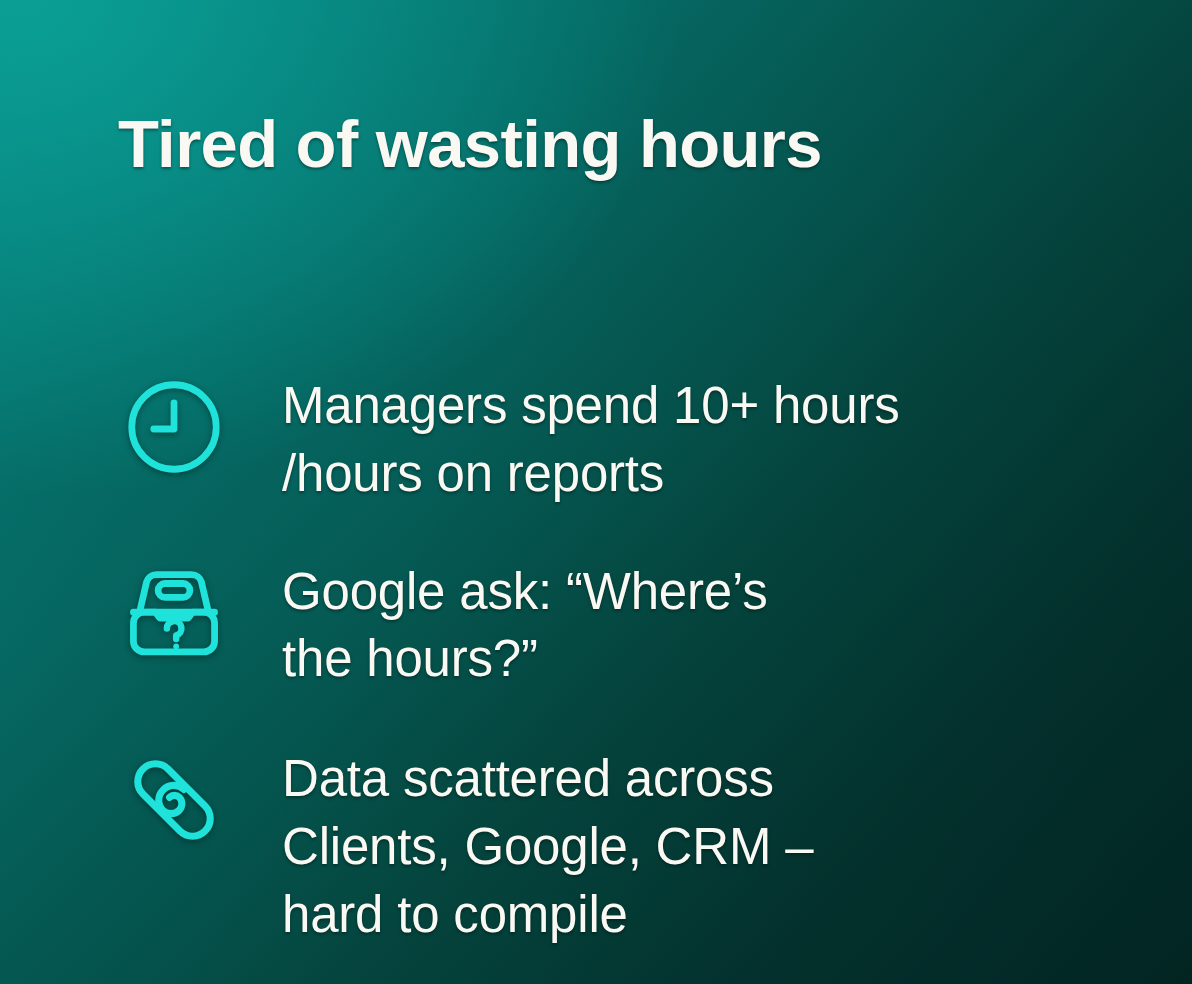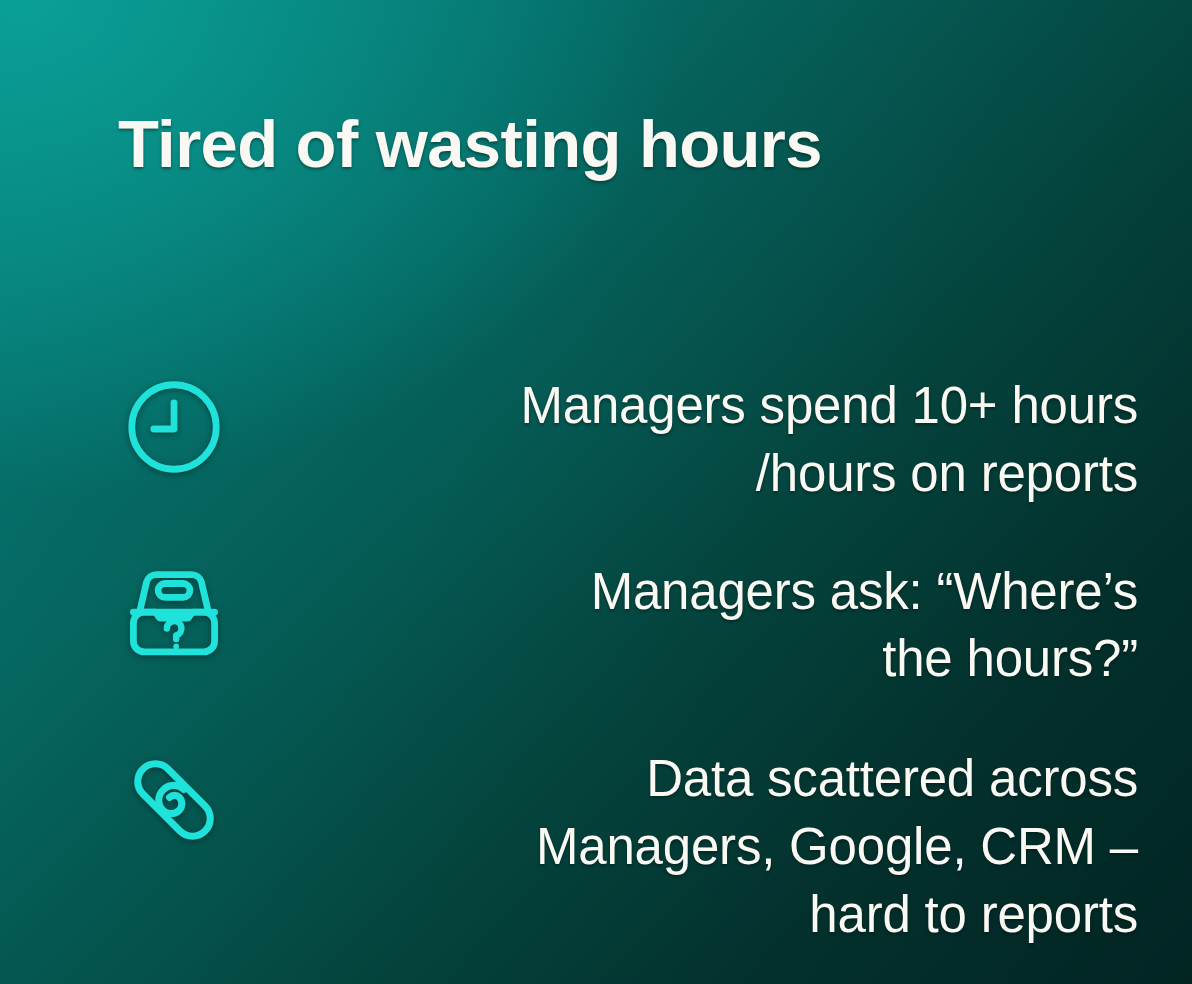--- a/index.html
+++ b/index.html
@@ -72,21 +72,20 @@
     left:118px;
     top:368px;
     width:1020px;
   }
 
   .bullet {
     display:flex;
     align-items:flex-start;
     gap:52px;
     margin-bottom:44px;
-    text-align:right;
   }
   .bullet:last-child { margin-bottom:18px; }
 
   .bullet-icon {
     flex:0 0 112px;
     width:112px;
     height:112px;
     display:flex;
     align-items:flex-start;
     justify-content:center;
@@ -148,21 +147,21 @@
 
           <rect x="22.4" y="14.2" width="19.2" height="8.4" rx="4.2"></rect>
 
           <path d="M7.5 31.5 H20.8 l2.6 3.6 h17.2 l2.6 -3.6 H56.5"></path>
 
           <path d="M27.7 41.3 a4.4 4.4 0 1 1 5.6 4.25 v2.1" stroke-width="3.9"></path>
           <circle cx="33.3" cy="52.2" r="1.75" fill="#1fe3da" stroke="none"></circle>
         </svg>
       </span>
       <span class="bullet-text">
-        <span class="bt-line">Managers ask: “Where’s</span>
+        <span class="bt-line">Google ask: “Where’s</span>
         <span class="bt-line">the hours?”</span>
       </span>
     </div>
 
     <div class="bullet row-3">
       <span class="bullet-icon">
         <svg viewBox="0 0 64 64" fill="none" stroke="#1fe3da" stroke-width="4.3" stroke-linecap="round" stroke-linejoin="round">
 
           <g transform="rotate(-45 32 32)">
             <rect x="21.3" y="5.5" width="21.4" height="53" rx="10.7"></rect>
@@ -170,19 +169,19 @@
 
           <path d="M38.0 25.6 a9.0 9.0 0 0 0 -12.6 0.35
                    a8.6 8.6 0 0 0 -0.2 12.2
                    a7.0 7.0 0 0 0 9.9 0.1
                    a5.6 5.6 0 0 0 0.05 -7.9
                    a4.1 4.1 0 0 0 -5.8 0.05"></path>
         </svg>
       </span>
       <span class="bullet-text">
         <span class="bt-line">Data scattered across</span>
-        <span class="bt-line">Managers, Google, CRM –</span>
-        <span class="bt-line">hard to reports</span>
+        <span class="bt-line">Clients, Google, CRM –</span>
+        <span class="bt-line">hard to compile</span>
       </span>
     </div>
 
   </div>
 </div>
 
 </body></html>

